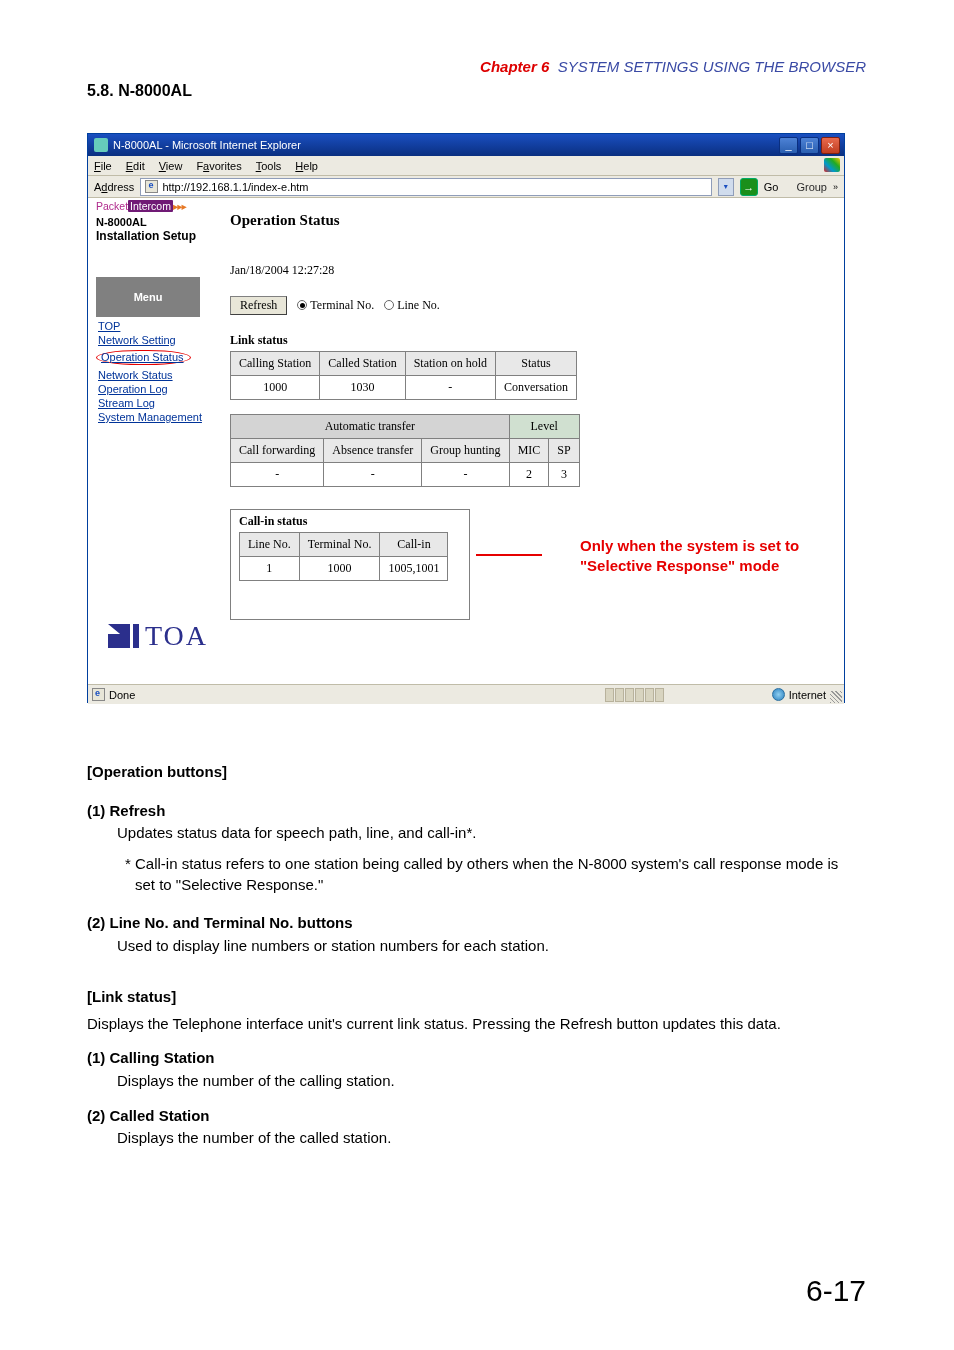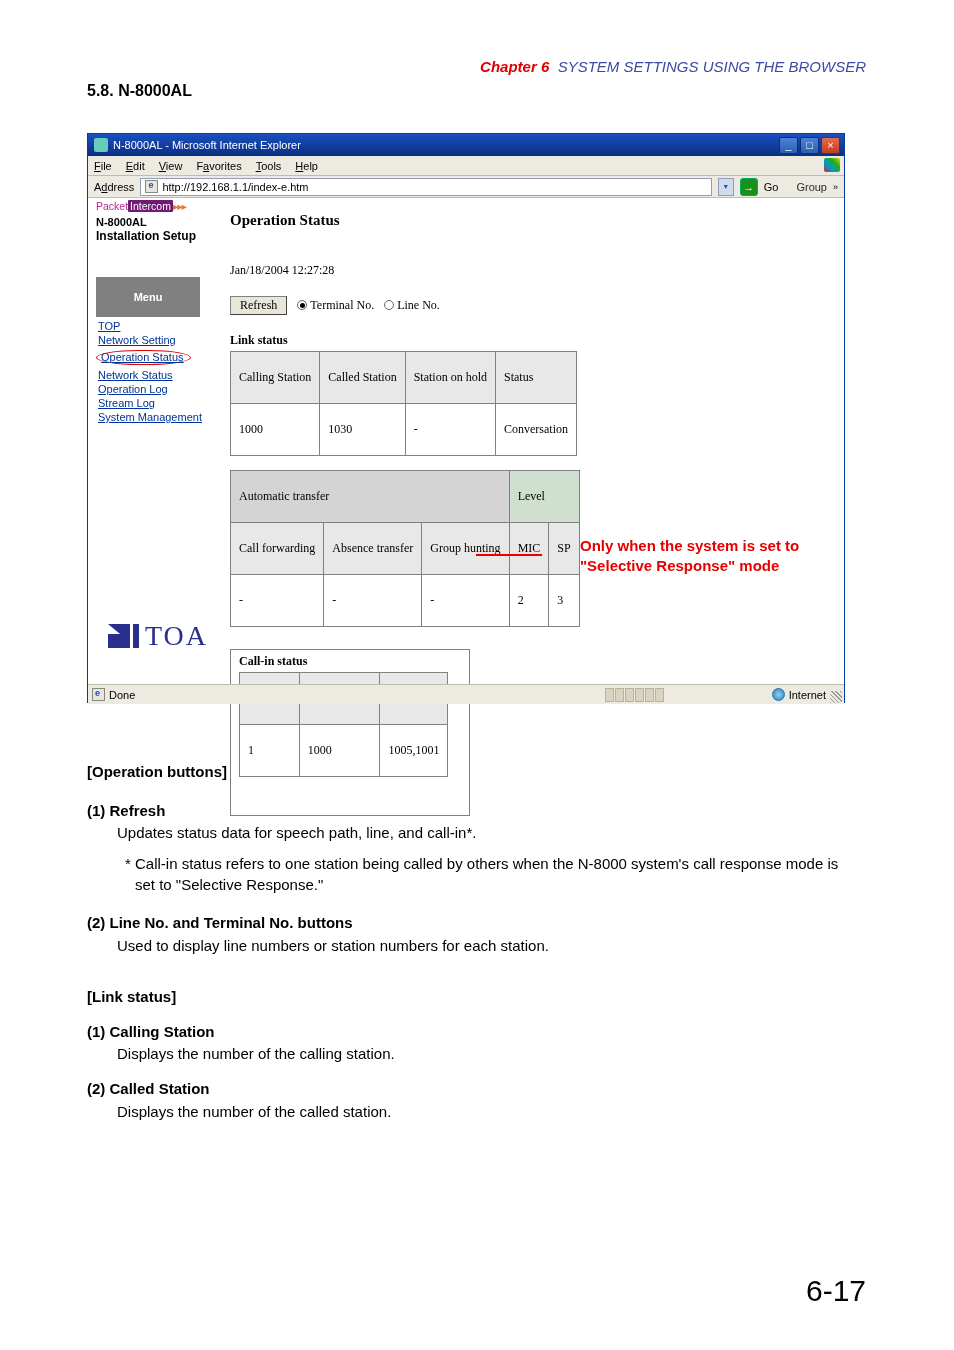--- a/index.html
+++ b/index.html
@@ -183,23 +183,23 @@
   .subhead { font-family:"Times New Roman",serif; font-weight:bold; font-size:12px; margin-top:18px; }
 
   table.data {
     border-collapse: collapse;
     font-family:"Times New Roman",serif;
     font-size: 12px;
     margin-top: 3px;
   }
   table.data th, table.data td {
     border: 1px solid #808080;
-    padding: 18px 8px;
+    padding: 4px 8px;
     font-weight: normal;
-    text-align: left;
+    text-align: center;
   }
   table.data th { background:#e8e8e8; }
   table.data th.autoh { background:#d4d4d4; }
   table.data th.level { background:#d0e0d0; }
 
   .callin-box {
     margin-top: 22px;
     border:1px solid #808080;
     padding: 4px 8px 38px 8px;
     width: 240px;
@@ -443,20 +443,21 @@
   <div class="num-head first">(1)  Refresh</div>
   <div class="indent">Updates status data for speech path, line, and call-in*.</div>
   <div class="sub-indent">
       <span class="hang">* Call-in status refers to one station being called by others when the N-8000 system's call response mode is set to "Selective Response."</span>
     </div>
 
   <div class="num-head" style="margin-top:18px">(2)  Line No. and Terminal No. buttons</div>
   <div class="indent">Used to display line numbers or station numbers for each station.</div>
 
   <div class="sec-head" style="margin-top:30px">[Link status]</div>
+  <p class="plain">Displays the Telephone interface unit's current link status. Pressing the Refresh button updates this data.</p>
 
   <div class="num-head" style="margin-top:14px">(1)  Calling Station</div>
   <div class="indent">Displays the number of the calling station.</div>
 
   <div class="num-head">(2)  Called Station</div>
   <div class="indent">Displays the number of the called station.</div>
 </div>
 
 <div class="page-num">6-17</div>
 

